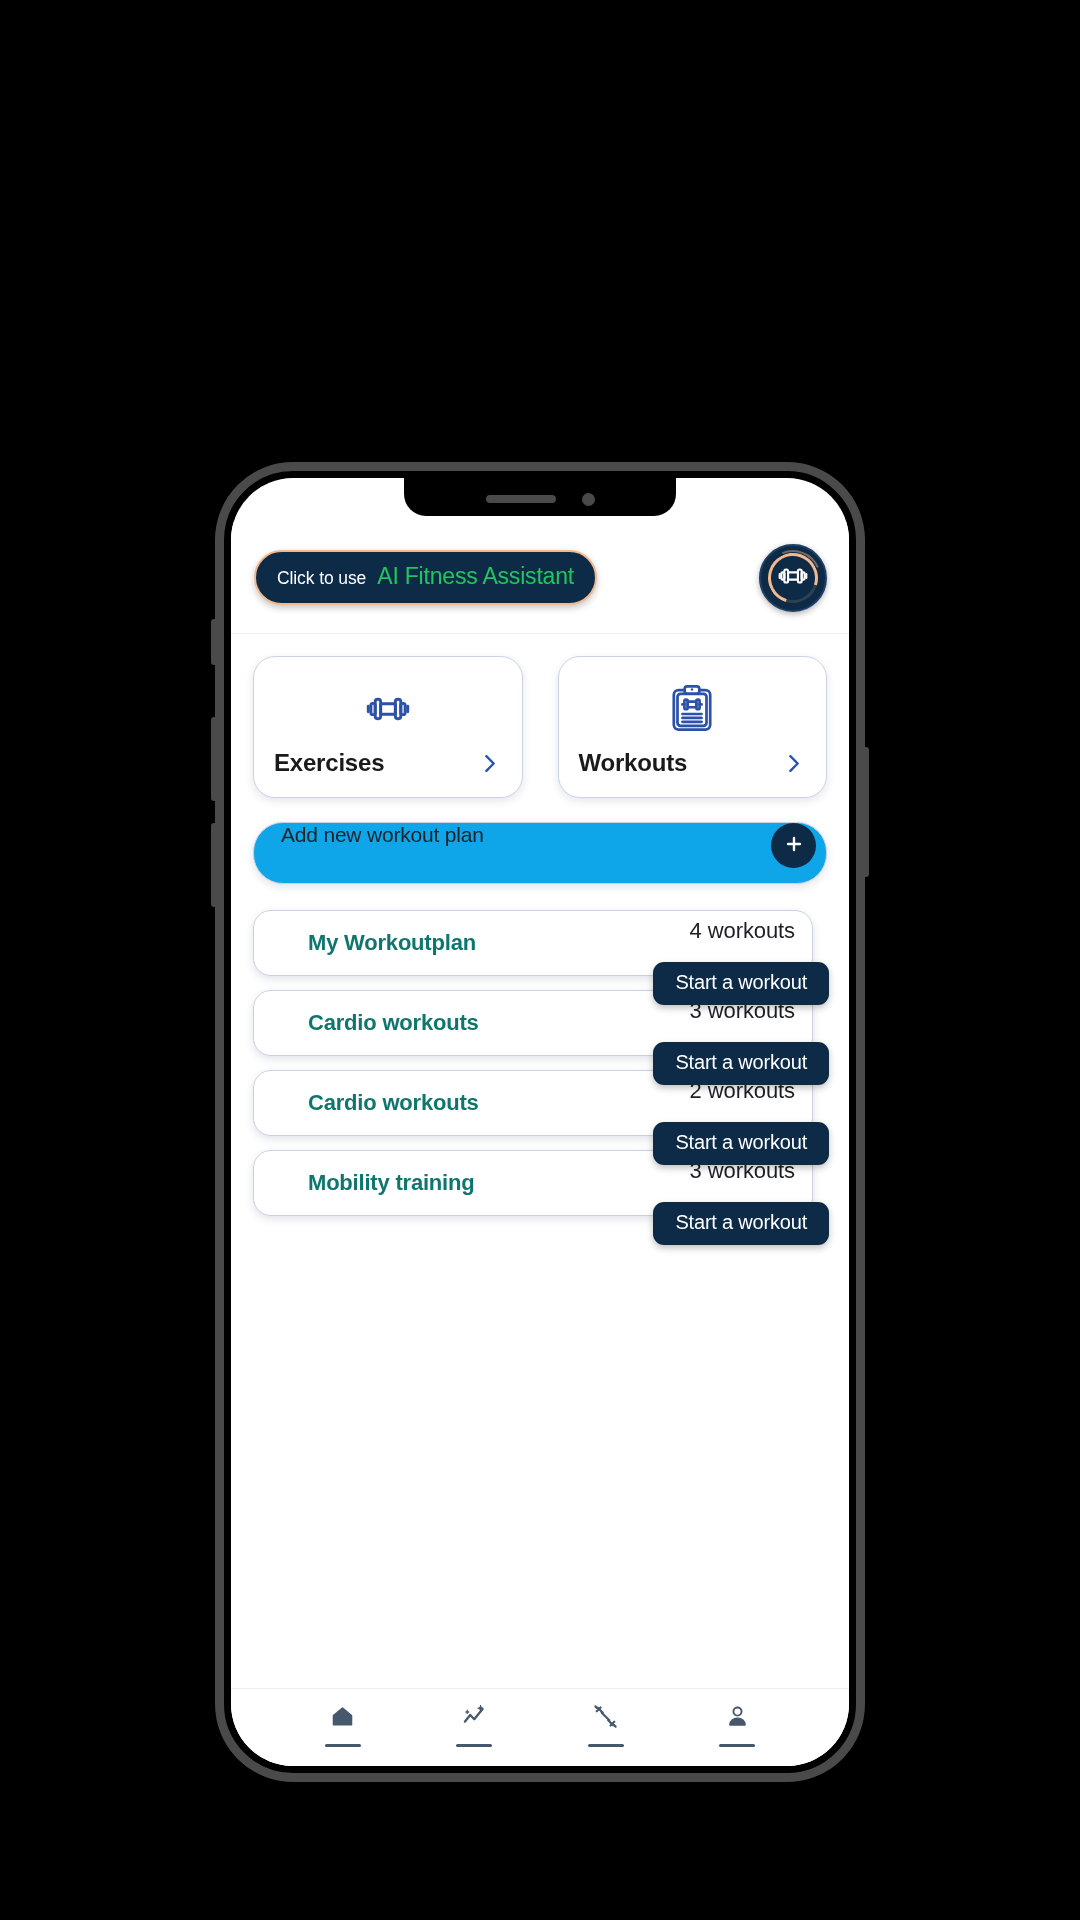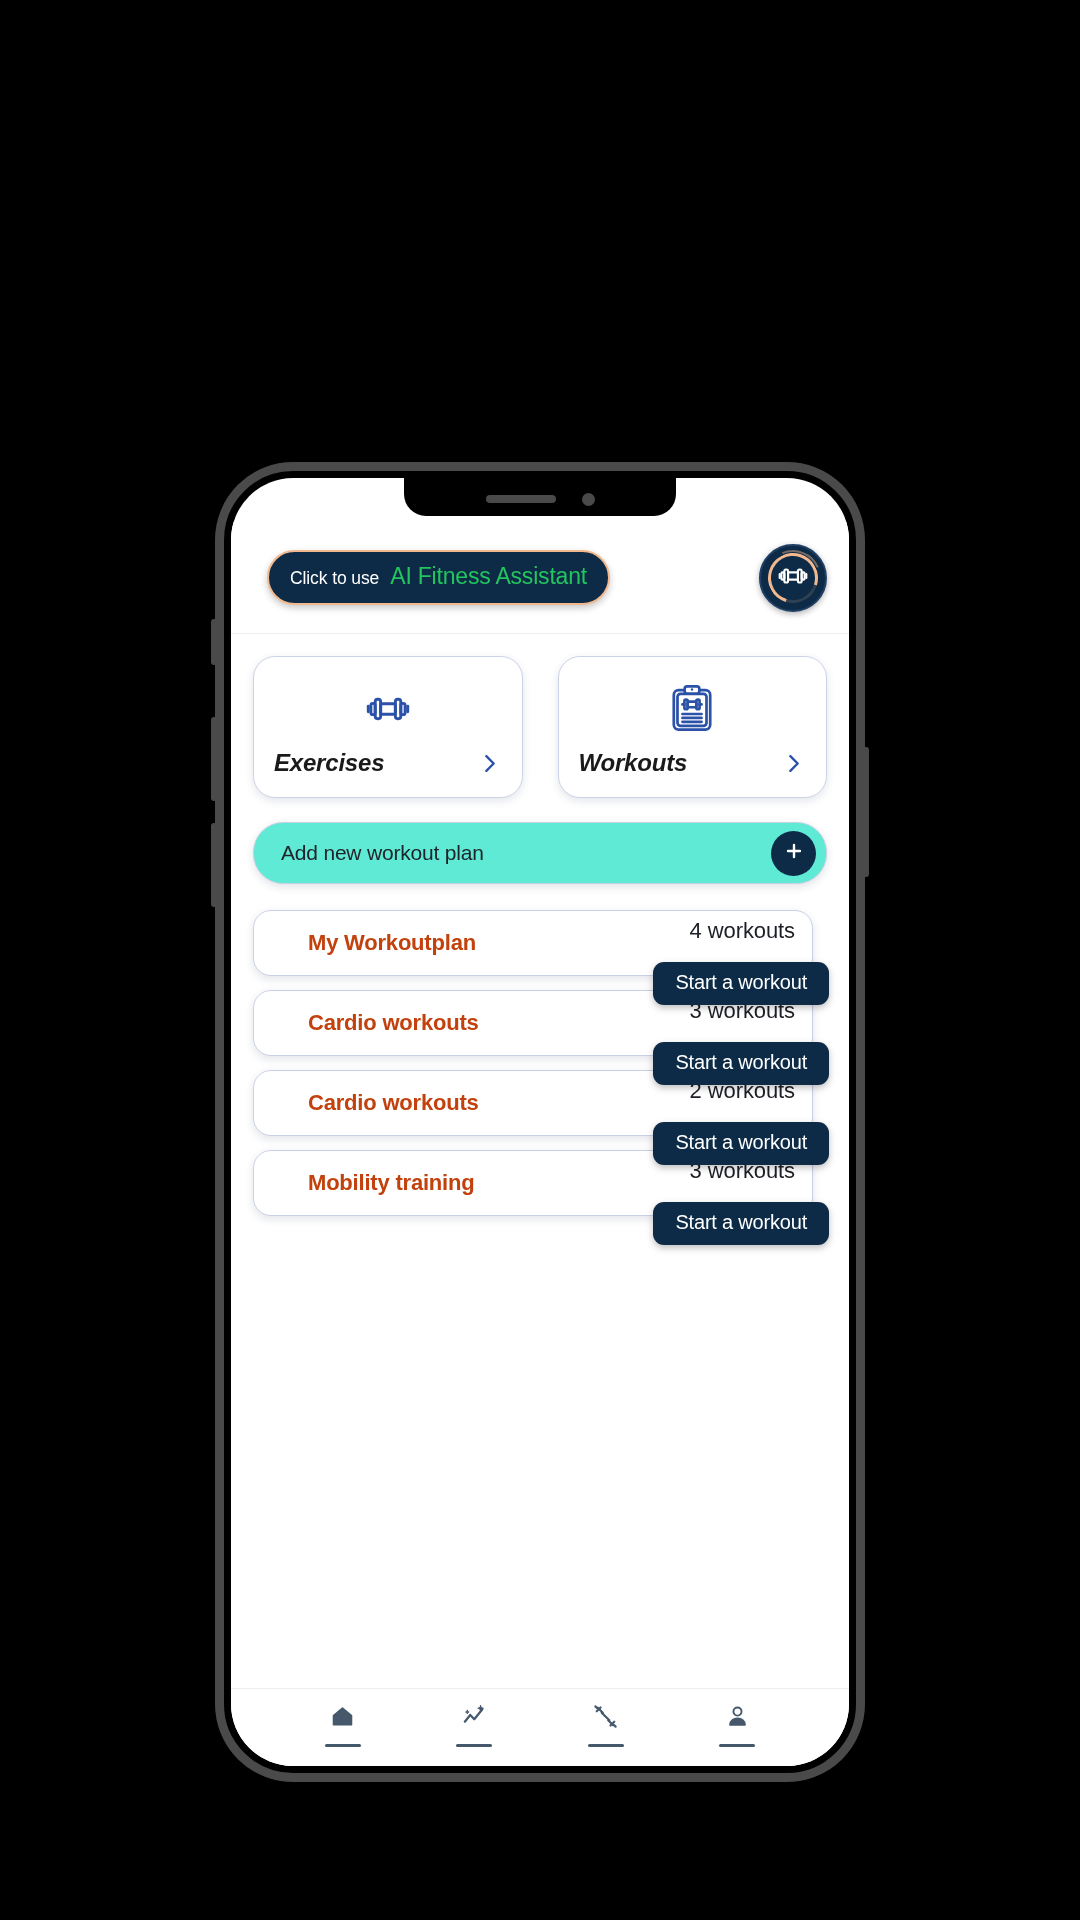--- a/index.html
+++ b/index.html
@@ -84,21 +84,21 @@
     height: 13px;
     background: #4a4a4a;
     border-radius: 50%;
     margin-top: 4px;
   }
 
   
   .app-header {
     flex: 0 0 auto;
     height: 112px;
-    padding: 0 22px 0 36px;
+    padding: 0 22px 0 23px;
     display: flex;
     align-items: center;
     justify-content: space-between;
     border-bottom: 1px solid #eceef2;
     background: #ffffff;
     margin-top: 44px;
   }
 
   .ai-pill {
     display: flex;
@@ -189,39 +189,38 @@
     display: flex;
     align-items: center;
     justify-content: center;
     padding-bottom: 10px;
   }
   .nav-card-bottom {
     width: 100%;
     display: flex;
     align-items: center;
     justify-content: space-between;
-    font-style: italic;
   }
   .nav-card-label {
     font-size: 24px;
     font-weight: 700;
     color: #1a1a1a;
     letter-spacing: -0.2px;
   }
   .chev { color: #2b52a8; display: flex; }
 
   
   .add-row {
-    background: #5eead4;
+    background: #0ea5e9;
     border: 1px solid #c9d1e4;
     border-radius: 30px;
     box-shadow: 0 3px 8px rgba(40,55,90,0.14);
     height: 62px;
     display: flex;
-    align-items: center;
+    align-items: flex-start;
     justify-content: space-between;
     padding: 0 10px 0 27px;
     margin-bottom: 26px;
     cursor: pointer;
   }
   .add-row-label {
     font-size: 21px;
     color: #20242b;
     letter-spacing: -0.2px;
   }
@@ -264,21 +263,21 @@
     border: 1px solid #c9d1e4;
     border-radius: 18px;
     box-shadow: 0 3px 8px rgba(40,55,90,0.14);
     display: flex;
     align-items: center;
     padding: 0 22px 0 54px;
   }
   .plan-name {
     font-size: 22px;
     font-weight: 700;
-    color: #c2410c;
+    color: #0f766e;
     letter-spacing: -0.2px;
   }
   .plan-count {
     position: absolute;
     right: 32px;
     top: 8px;
     font-size: 22px;
     color: #1c1f26;
     letter-spacing: -0.1px;
     z-index: 3;

